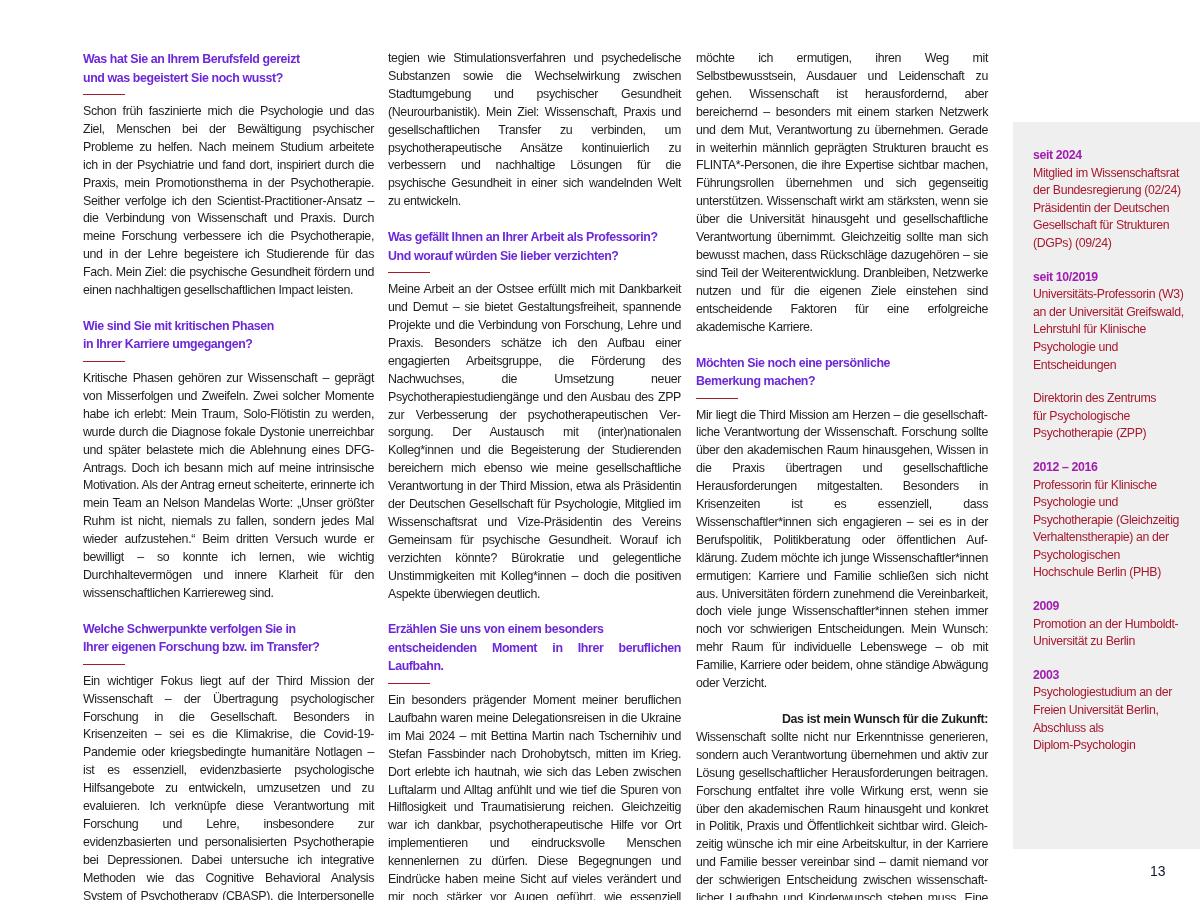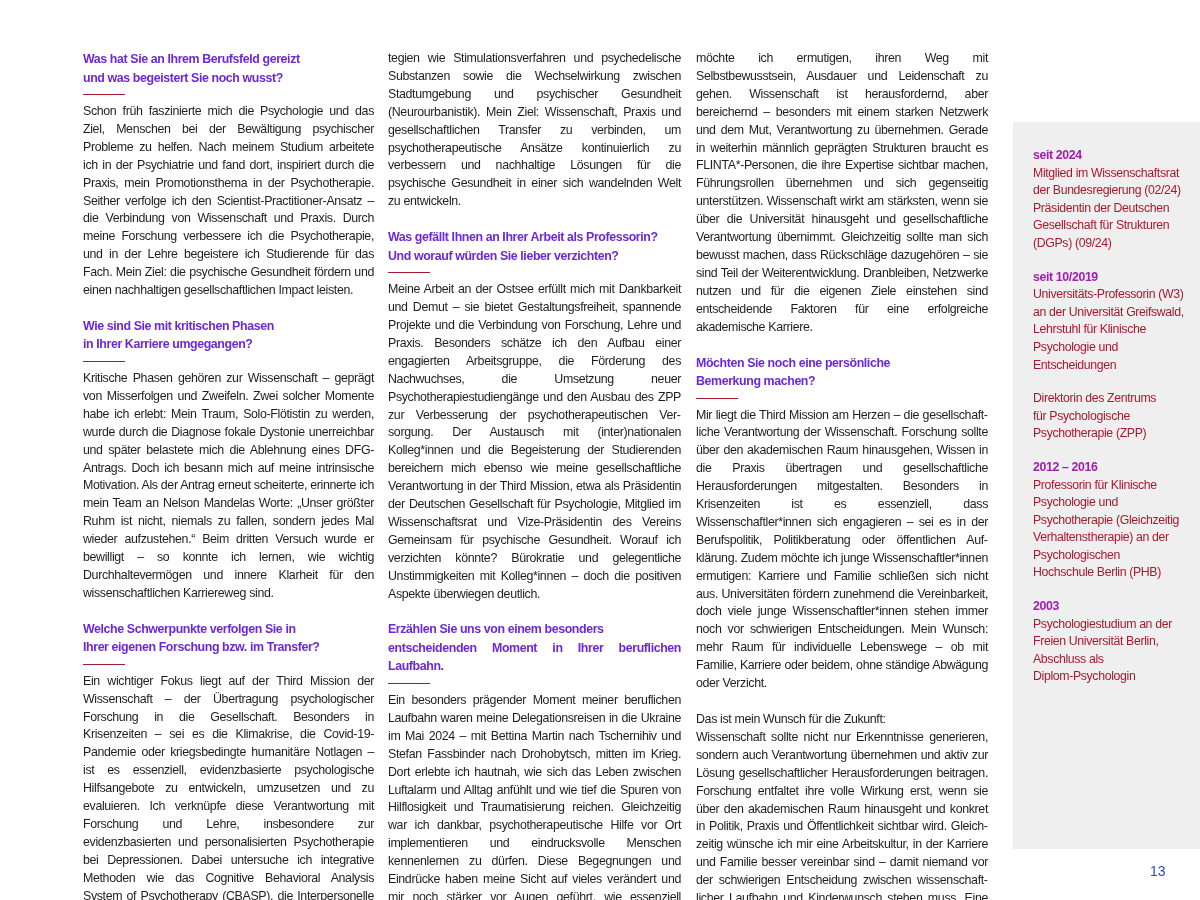--- a/index.html
+++ b/index.html
@@ -30,21 +30,21 @@
   .gap { height: 18px; }
   #sidebar {
     position: absolute; left: 1013px; top: 122px; width: 187px; height: 727px;
     background: #efefef;
   }
   .side-inner { padding: 25px 0 0 20px; font-size: 12.3px; line-height: 17.6px; letter-spacing: -0.35px; }
   .side-entry { margin-bottom: 16px; color: #a8192e; }
   .side-year { font-weight: bold; color: #a21caf; }
   .side-line { display: block; }
   #page-number {
-    position: absolute; left: 1150px; top: 863px; font-size: 14px; color: #1d4ed8;
+    position: absolute; left: 1150px; top: 863px; font-size: 14px; color: #0f172a;
   }
 </style>
 </head>
 <body>
 
 <div id="col1" class="col">
   <div class="section">
     <p class="q">
       <span>Was hat Sie an Ihrem Berufsfeld gereizt</span><br>
       <span>und was begeistert Sie noch wusst?</span>
@@ -98,21 +98,21 @@
     <p>möchte ich ermutigen, ihren Weg mit Selbstbewusstsein, Ausdauer und Leidenschaft zu gehen. Wissenschaft ist her­ausfordernd, aber bereichernd – besonders mit einem star­ken Netzwerk und dem Mut, Verantwortung zu überneh­men. Gerade in weiterhin männlich geprägten Strukturen braucht es FLINTA*-Personen, die ihre Expertise sichtbar machen, Führungsrollen übernehmen und sich gegensei­tig unterstützen. Wissenschaft wirkt am stärksten, wenn sie über die Universität hinausgeht und gesellschaftliche Verantwortung übernimmt. Gleichzeitig sollte man sich be­wusst machen, dass Rückschläge dazugehören – sie sind Teil der Weiterentwicklung. Dranbleiben, Netzwerke nut­zen und für die eigenen Ziele einstehen sind entscheidende Faktoren für eine erfolgreiche akademische Karriere.</p>
   </div>
   <div class="section">
     <p class="q">
       <span>Möchten Sie noch eine persönliche</span><br>
       <span>Bemerkung machen?</span>
     </p>
     <div class="rule"></div>
     <p>Mir liegt die Third Mission am Herzen – die gesellschaft­liche Verantwortung der Wissenschaft. Forschung sollte über den akademischen Raum hinausgehen, Wissen in die Praxis übertragen und gesellschaftliche Herausforderun­gen mitgestalten. Besonders in Krisenzeiten ist es essen­ziell, dass Wissenschaftler*innen sich engagieren – sei es in der Berufspolitik, Politikberatung oder öffentlichen Auf­klärung. Zudem möchte ich junge Wissenschaftler*innen ermutigen: Karriere und Familie schließen sich nicht aus. Universitäten fördern zunehmend die Vereinbarkeit, doch viele junge Wissenschaftler*innen stehen immer noch vor schwierigen Entscheidungen. Mein Wunsch: mehr Raum für individuelle Lebenswege – ob mit Familie, Karriere oder beidem, ohne ständige Abwägung oder Verzicht.</p>
     <div class="gap"></div>
-    <p style="text-align:left;">Das ist mein Wunsch für die Zukunft:</p>
+    <p style="text-align:right;font-weight:bold;">Das ist mein Wunsch für die Zukunft:</p>
     <p>Wissenschaft sollte nicht nur Erkenntnisse generieren, sondern auch Verantwortung übernehmen und aktiv zur Lösung gesellschaftlicher Herausforderungen beitragen. Forschung entfaltet ihre volle Wirkung erst, wenn sie über den akademischen Raum hinausgeht und konkret in Politik, Praxis und Öffentlichkeit sichtbar wird. Gleich­zeitig wünsche ich mir eine Arbeitskultur, in der Karriere und Familie besser vereinbar sind – damit niemand vor der schwierigen Entscheidung zwischen wissenschaft­licher Laufbahn und Kinderwunsch stehen muss. Eine Forschungskultur, die fachliche Exzellenz ebenso fördert wie individuelle Lebenswege, würde nicht nur die Wissen­schaft bereichern, sondern auch zu einer gerechteren und vielfältigeren akademischen Welt beitragen.</p>
   </div>
 </div>
 
 <div id="sidebar">
   <div class="side-inner" id="side-inner">
     <div class="side-entry">
       <span class="side-line side-year">seit 2024</span>
       <span class="side-line">Mitglied im Wissenschaftsrat</span>
       <span class="side-line">der Bundesregierung (02/24)</span>
@@ -136,20 +136,25 @@
     <div class="side-entry">
       <span class="side-line side-year">2012 – 2016</span>
       <span class="side-line">Professorin für Klinische</span>
       <span class="side-line">Psychologie und</span>
       <span class="side-line">Psychotherapie (Gleichzeitig</span>
       <span class="side-line">Verhaltenstherapie) an der</span>
       <span class="side-line">Psychologischen</span>
       <span class="side-line">Hochschule Berlin (PHB)</span>
     </div>
     <div class="side-entry">
+      <span class="side-line side-year">2009</span>
+      <span class="side-line">Promotion an der Humboldt-</span>
+      <span class="side-line">Universität zu Berlin</span>
+    </div>
+    <div class="side-entry">
       <span class="side-line side-year">2003</span>
       <span class="side-line">Psychologiestudium an der</span>
       <span class="side-line">Freien Universität Berlin,</span>
       <span class="side-line">Abschluss als</span>
       <span class="side-line">Diplom-Psychologin</span>
     </div>
   </div>
 </div>
 
 <div id="page-number">13</div>

